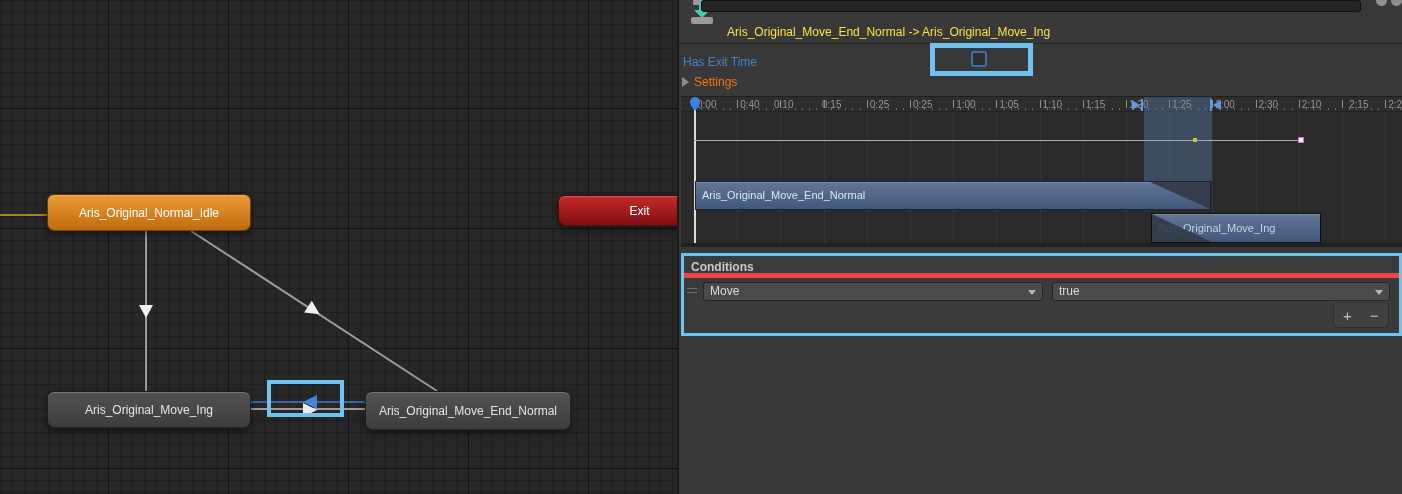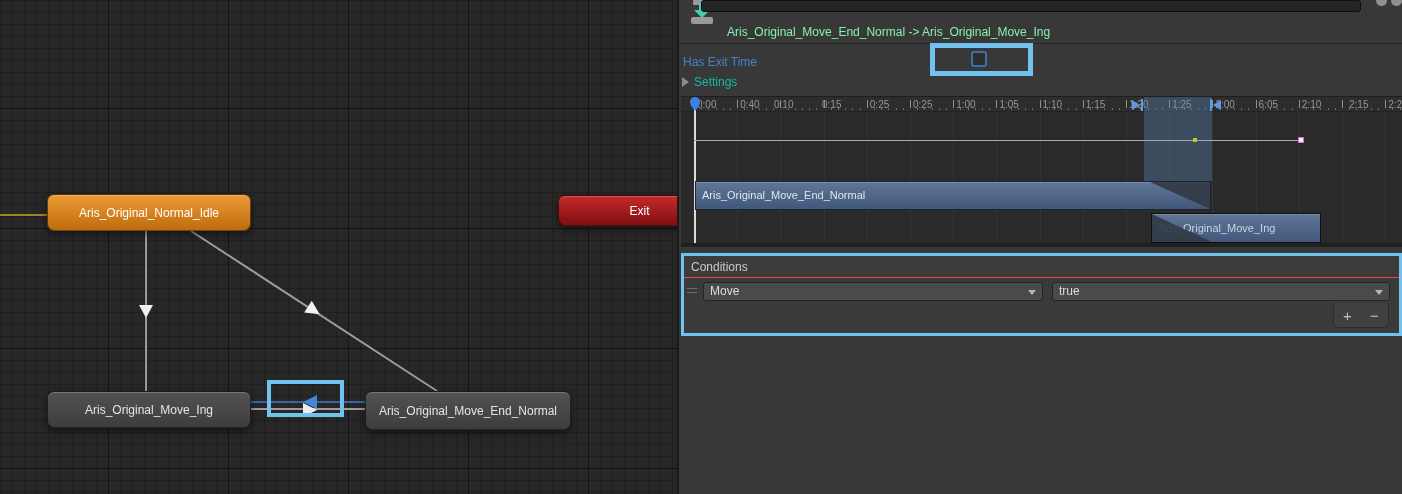--- a/index.html
+++ b/index.html
@@ -47,33 +47,33 @@
   .trans-icon .t-stem { position:absolute; left:11px; top:3px; width:6px; height:8px; background:#3ecfad; }
   .trans-icon .t-head { position:absolute; left:6px; top:10px; width:0; height:0;
     border-left:8px solid transparent; border-right:8px solid transparent; border-top:8px solid #3ecfad; }
   .trans-icon .t-bot  { position:absolute; left:3px; top:17px; width:22px; height:7px; background:#9a9a9a; border-radius:2px; }
   .header-slider {
     position:absolute; left:22px; top:0; width:660px; height:12px;
     background:#242424; border:1px solid #101010; border-radius:3px;
   }
   .hdr-circle { position:absolute; top:-5px; width:11px; height:11px; border-radius:50%; background:#8f8f8f; }
   .hdr-circle.c1 { left:697px; } .hdr-circle.c2 { left:712px; }
-  .insp-title { position:absolute; left:48px; top:25px; font-size:12px; color:#86efac; white-space:nowrap; }
+  .insp-title { position:absolute; left:48px; top:25px; font-size:12px; color:#fde047; white-space:nowrap; }
   .insp-divider { position:absolute; left:0; top:43px; width:725px; height:1px; background:#262626; }
 
   .has-exit-label { position:absolute; left:4px; top:55px; font-size:12px; color:#4781c9; }
   .checkbox-highlight { position:absolute; left:251px; top:43px; width:103px; height:33px; border:5px solid #70c3ee; }
   .exit-checkbox {
     position:absolute; left:292px; top:51px; width:16px; height:16px;
     background:#2e2e2e; border:2px solid #3a70ae; border-radius:3px;
   }
   .settings-row { position:absolute; left:3px; top:75px; height:14px; display:flex; align-items:center; }
   .foldout-arrow { width:0; height:0; border-top:5px solid transparent; border-bottom:5px solid transparent;
     border-left:7px solid #8c8c8c; margin-right:5px; }
-  .settings-label { font-size:12px; color:#14b8a6; }
+  .settings-label { font-size:12px; color:#f97316; }
 
   
   .timeline { position:absolute; left:2px; top:96px; width:723px; height:151px; background:#2a2a2a; border-top:1px solid #1e1e1e; }
   .timeline-ruler { position:absolute; left:0; top:0; width:723px; height:15px; background:#2d2d2d; border-bottom:1px solid #232323; }
   .tick-line  { position:absolute; top:3px; width:1px; height:8px; background:#8f8f8f; }
   .tick-label { position:absolute; top:2px; font-size:10px; color:#969696; white-space:nowrap; }
   .tick-minor { position:absolute; top:11px; width:1px; height:2px; background:#6e6e6e; }
   .timeline-grid { position:absolute; left:13px; top:15px; width:710px; height:131px;
     background-image:repeating-linear-gradient(90deg, rgba(255,255,255,.05) 0 1px, transparent 1px 43.2px); }
   .selection-region { position:absolute; left:463px; top:0; width:68px; height:84px; background:rgba(88,132,182,.38); }
@@ -92,21 +92,21 @@
   .clip-bar-2 { left:470px; top:116px; width:170px; height:30px; line-height:28px; color:#c9d4e2; border-color:#0e0e0e; }
   .fadeout { position:absolute; right:0; top:0; width:60px; height:100%;
     background:linear-gradient(to top right, rgba(0,0,0,0) 49%, rgba(50,58,70,.92) 51%); }
   .fadein  { position:absolute; left:0; top:0; width:60px; height:100%;
     background:linear-gradient(to top right, rgba(50,58,70,.92) 49%, rgba(0,0,0,0) 51%); }
   .timeline-bottom { position:absolute; left:0; bottom:0; width:723px; height:4px; background:#202020; }
 
   
   .conditions-box { position:absolute; left:2px; top:253px; width:721px; height:83px;
     border:3px solid #70c3ee; background:#3a3a3a; }
-  .cond-header { position:absolute; left:0; top:0; width:715px; height:22px; background:#3b3b3b; border-bottom:1px solid #ef4444; }
+  .cond-header { position:absolute; left:0; top:0; width:715px; height:22px; background:#3b3b3b; border-bottom:5px solid #ef4444;font-weight:bold; }
   .cond-header-label { position:absolute; left:7px; top:4px; font-size:12px; color:#cacaca; }
   .cond-row { position:absolute; left:0; top:24px; width:715px; height:22px; }
   .drag-handle { position:absolute; left:3px; top:8px; width:10px; height:5px;
     border-top:1px solid #6e6e6e; border-bottom:1px solid #6e6e6e; }
   .dropdown {
     position:absolute; top:2px; height:19px; background:#4a4a4a; border:1px solid #242424; border-radius:3px;
     font-size:12px; color:#dadada; line-height:17px; padding-left:6px; cursor:default;
   }
   .dropdown::after { content:""; position:absolute; right:6px; top:7px; width:0; height:0;
     border-left:4px solid transparent; border-right:4px solid transparent; border-top:5px solid #b4b4b4; }
@@ -268,21 +268,21 @@
         <div class="tick-minor" style="left: 517px;"></div>
         <div class="tick-minor" style="left: 524.2px;"></div>
         <div class="tick-line" style="left: 531.4px;"></div>
         <div class="tick-label" style="left: 534.4px;">2:00</div>
         <div class="tick-minor" style="left: 538.6px;"></div>
         <div class="tick-minor" style="left: 545.8px;"></div>
         <div class="tick-minor" style="left: 553px;"></div>
         <div class="tick-minor" style="left: 560.2px;"></div>
         <div class="tick-minor" style="left: 567.4px;"></div>
         <div class="tick-line" style="left: 574.6px;"></div>
-        <div class="tick-label" style="left: 577.6px;">6:05</div>
+        <div class="tick-label" style="left: 577.6px;">2:30</div>
         <div class="tick-minor" style="left: 581.8px;"></div>
         <div class="tick-minor" style="left: 589px;"></div>
         <div class="tick-minor" style="left: 596.2px;"></div>
         <div class="tick-minor" style="left: 603.4px;"></div>
         <div class="tick-minor" style="left: 610.6px;"></div>
         <div class="tick-line" style="left: 617.8px;"></div>
         <div class="tick-label" style="left: 620.8px;">2:10</div>
         <div class="tick-minor" style="left: 625px;"></div>
         <div class="tick-minor" style="left: 632.2px;"></div>
         <div class="tick-minor" style="left: 639.4px;"></div>

